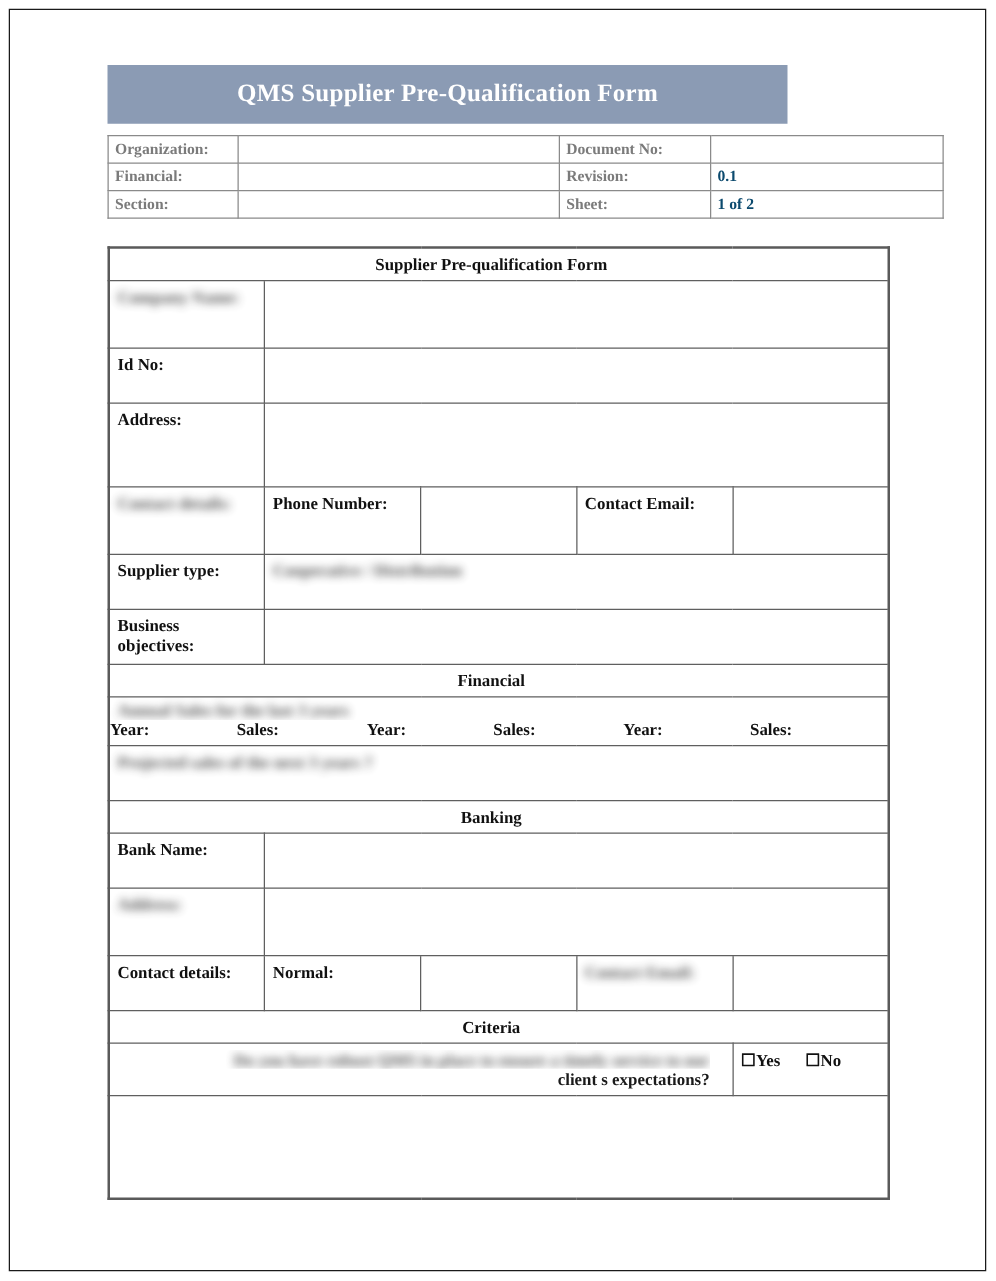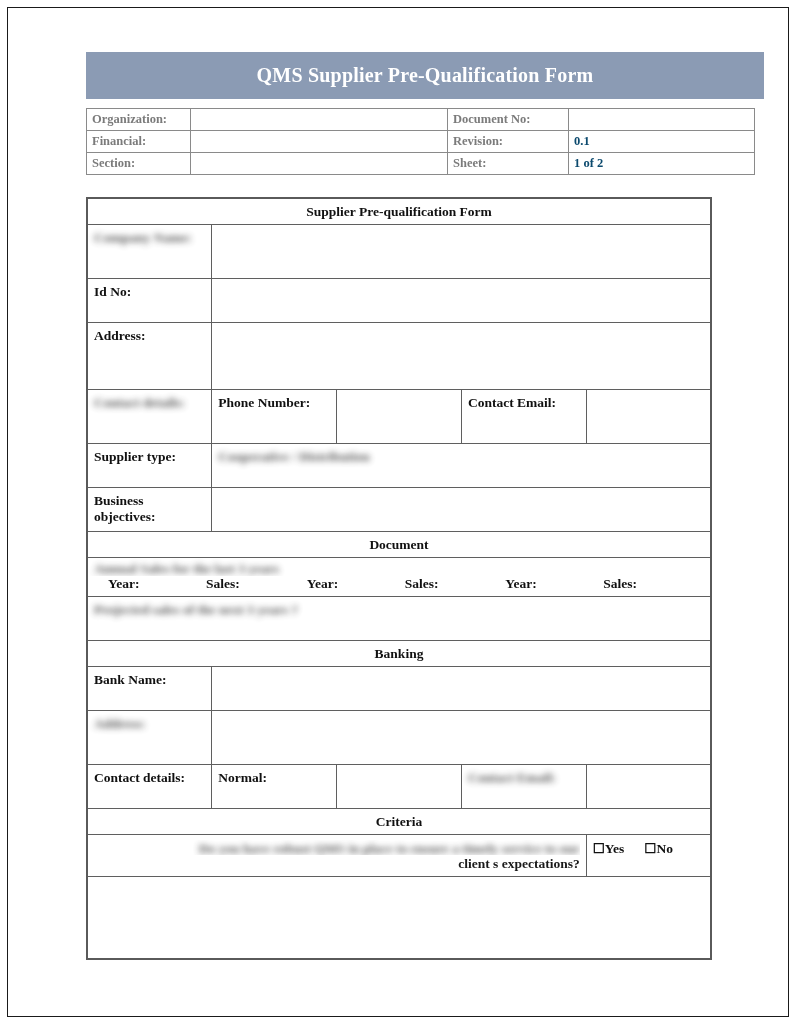--- a/index.html
+++ b/index.html
@@ -70,21 +70,21 @@
   #title-banner {
     margin-top: 9px;
     height: 47px;
     line-height: 47px;
     background: #8b9bb4;
     color: #ffffff;
     text-align: center;
     font-weight: bold;
     font-size: 20px;
     letter-spacing: 0.2px;
-    width: 678px;
+    width: 544px;
     box-sizing: border-box;
   }
 
   
   #meta-table {
     margin-top: 9px;
   }
   #meta-table td {
     border: 1px solid #8a8a8a;
     height: 21px;
@@ -108,21 +108,21 @@
     margin-top: 22px;
     border: 2px solid #5a5a5a;
     box-sizing: border-box;
   }
   #form-table td {
     border: 1px solid #5f5f5f;
     font-size: 13.5px;
     color: #111111;
     font-weight: bold;
     vertical-align: top;
-    padding: 5px 6px 4px 6px;
+    padding: 5px 18px 4px 6px;
     background: #ffffff;
   }
   td.lbl {
     background: #e2e2e2;
   }
   td.sec {
     background: #e2e2e2;
     text-align: center;
     font-size: 14.5px;
     padding: 8px 6px;
@@ -150,21 +150,21 @@
     background: #e2e2e2;
     padding: 0 !important;
   }
   .fin-blurline {
     padding: 3px 6px 0 6px;
     height: 15px;
     overflow: hidden;
   }
   .fin-cols {
     display: flex;
-    padding: 0 6px 4px 20px;
+    padding: 0 6px 4px 0;
     font-size: 13.5px;
     font-weight: bold;
     color: #111;
   }
   .fin-cols span {
     display: block;
   }
   .fy { width: 115px; }
   .fs { width: 118px; }
 
@@ -271,21 +271,21 @@
           <span class="blur">Cooperative / Distribution</span>
         </td>
       </tr>
 
       <tr>
         <td class="lbl c-lbl h-md">Business objectives:</td>
         <td class="blank" colspan="4"></td>
       </tr>
 
       <tr>
-        <td class="sec" colspan="5">Document</td>
+        <td class="sec" colspan="5">Financial</td>
       </tr>
 
       <tr>
         <td class="fin-strip" colspan="5">
           <div class="fin-blurline">
             <span class="blur">Annual Sales for the last 3 years</span>
           </div>
           <div class="fin-cols">
             <span class="fy">Year:</span>
             <span class="fs">Sales:</span>

